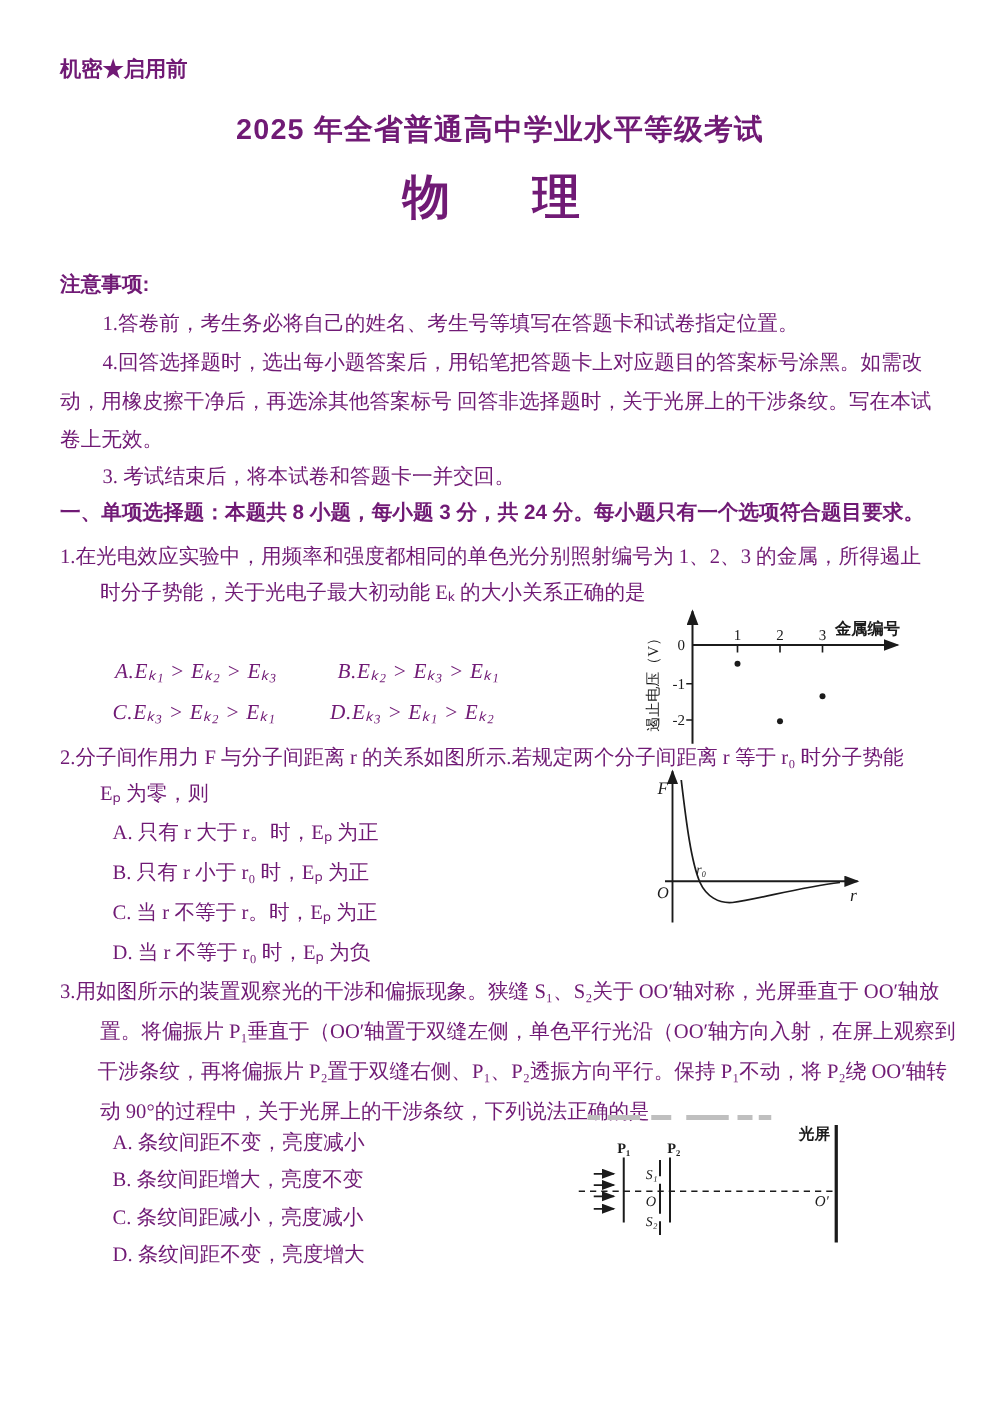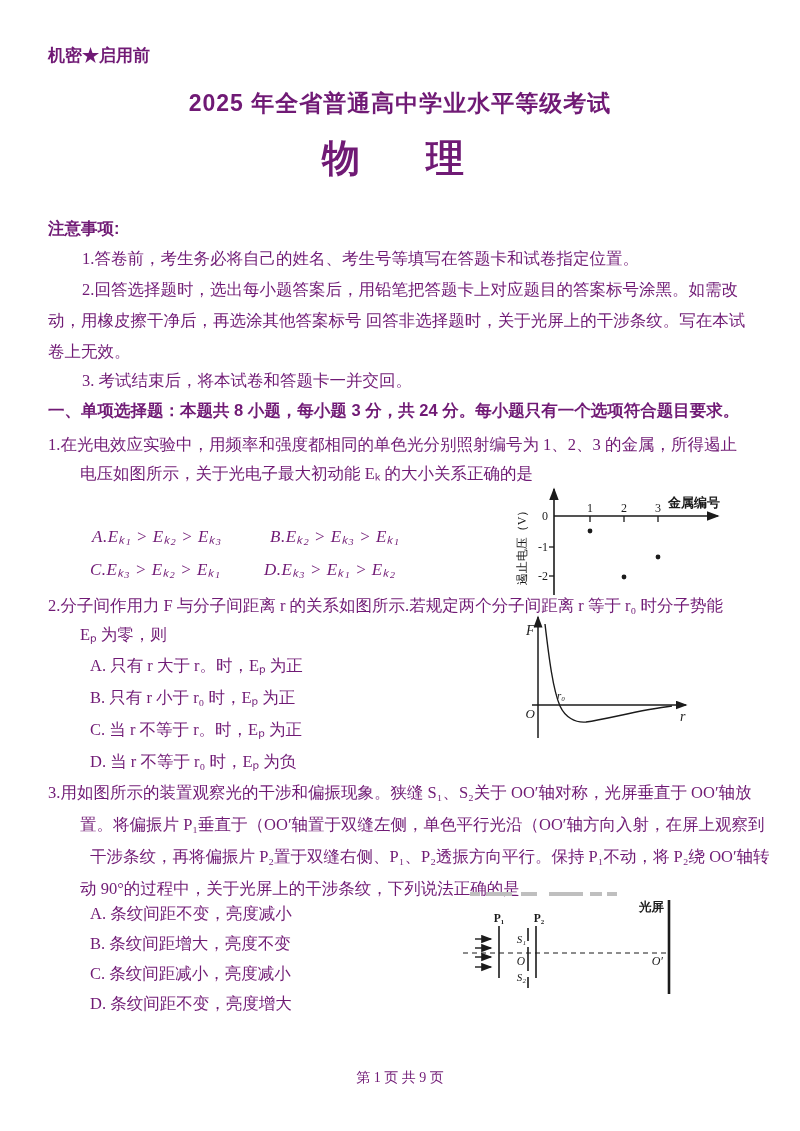--- a/index.html
+++ b/index.html
@@ -25,29 +25,29 @@
 <body>
 
 <div class="page">
 
   <div class="t h banner" style="left:48px; top:46px;">机密★启用前</div>
   <div class="t h examtitle center" style="top:90px;">2025 年全省普通高中学业水平等级考试</div>
   <div class="t h subject center" style="top:136px;">物　理</div>
 
   <div class="t h" style="left:48px; top:219px;">注意事项:</div>
   <div class="t" style="left:82px; top:249px;">1.答卷前，考生务必将自己的姓名、考生号等填写在答题卡和试卷指定位置。</div>
-  <div class="t" style="left:82px; top:280px;">2.回答选择题时，选出每小题答案后，用铅笔把答题卡上对应题目的答案标号涂黑。如需改</div>
+  <div class="t" style="left:82px; top:280px;">4.回答选择题时，选出每小题答案后，用铅笔把答题卡上对应题目的答案标号涂黑。如需改</div>
   <div class="t" style="left:48px; top:311px;">动，用橡皮擦干净后，再选涂其他答案标号 回答非选择题时，关于光屏上的干涉条纹。写在本试</div>
   <div class="t" style="left:48px; top:342px;">卷上无效。</div>
   <div class="t" style="left:82px; top:371px;">3. 考试结束后，将本试卷和答题卡一并交回。</div>
 
   <div class="t h" style="left:48px; top:401px; font-size:16.5px;">一、单项选择题：本题共 8 小题，每小题 3 分，共 24 分。每小题只有一个选项符合题目要求。</div>
 
   <div class="t" style="left:48px; top:435px;">1.在光电效应实验中，用频率和强度都相同的单色光分别照射编号为 1、2、3 的金属，所得遏止</div>
-  <div class="t" style="left:80px; top:464px;">电压如图所示，关于光电子最大初动能 Eₖ  的大小关系正确的是</div>
+  <div class="t" style="left:80px; top:464px;">时分子势能，关于光电子最大初动能 Eₖ  的大小关系正确的是</div>
 
   <div class="t opt-math" style="left:92px; top:527px;">A.Eₖ₁ &gt; Eₖ₂ &gt; Eₖ₃</div>
   <div class="t opt-math" style="left:270px; top:527px;">B.Eₖ₂ &gt; Eₖ₃ &gt; Eₖ₁</div>
   <div class="t opt-math" style="left:90px; top:560px;">C.Eₖ₃ &gt; Eₖ₂ &gt; Eₖ₁</div>
   <div class="t opt-math" style="left:264px; top:560px;">D.Eₖ₃ &gt; Eₖ₁ &gt; Eₖ₂</div>
 
   <svg style="left:512px; top:481px;" width="238" height="120" viewBox="0 0 238 120">
     <defs>
       <marker id="arr1" markerWidth="9" markerHeight="7" refX="7" refY="3" orient="auto">
         <path d="M0,0 L8,3 L0,6 z" fill="#1b1b1b"></path>
@@ -90,21 +90,21 @@
     <line x1="8" y1="95" x2="162" y2="95" stroke="#1b1b1b" stroke-width="1.5" marker-end="url(#arr2)"></line>
     <text x="2" y="25" font-size="14" class="svg-it">F</text>
     <text x="11" y="108" font-size="13" text-anchor="end" class="svg-it">O</text>
     <text x="33" y="89" font-size="11" class="svg-it">r₀</text>
     <text x="156" y="111" font-size="14" class="svg-it">r</text>
     <path d="M 21 14 C 25 48, 29 80, 36 96 C 41 107, 51 113, 62 112 C 84 109, 115 100, 148 96" fill="none" stroke="#1b1b1b" stroke-width="1.4"></path>
   </svg>
 
   <div class="t" style="left:48px; top:783px;">3.用如图所示的装置观察光的干涉和偏振现象。狭缝 S₁、S₂关于 OO′轴对称，光屏垂直于 OO′轴放</div>
   <div class="t" style="left:80px; top:815px;">置。将偏振片 P₁垂直于（OO′轴置于双缝左侧，单色平行光沿（OO′轴方向入射，在屏上观察到</div>
-  <div class="t" style="left:78px; top:847px;margin-left:12px;">干涉条纹，再将偏振片 P₂置于双缝右侧、P₁、P₂透振方向平行。保持 P₁不动，将 P₂绕 OO′轴转</div>
+  <div class="t" style="left:78px; top:847px;">干涉条纹，再将偏振片 P₂置于双缝右侧、P₁、P₂透振方向平行。保持 P₁不动，将 P₂绕 OO′轴转</div>
   <div class="t" style="left:80px; top:879px;">动 90°的过程中，关于光屏上的干涉条纹，下列说法正确的是</div>
   <div class="t" style="left:90px; top:904px;">A. 条纹间距不变，亮度减小</div>
   <div class="t" style="left:90px; top:934px;">B. 条纹间距增大，亮度不变</div>
   <div class="t" style="left:90px; top:964px;">C. 条纹间距减小，亮度减小</div>
   <div class="t" style="left:90px; top:994px;">D. 条纹间距不变，亮度增大</div>
 
   <svg style="left:455px; top:888px;" width="336" height="118" viewBox="0 0 336 118">
     <defs>
       <marker id="arr3" markerWidth="9" markerHeight="7" refX="7" refY="3" orient="auto">
         <path d="M0,0 L8,3 L0,6 z" fill="#1b1b1b"></path>
@@ -124,15 +124,14 @@
     <line x1="214" y1="12" x2="214" y2="106" stroke="#1b1b1b" stroke-width="2.6"></line>
     <text x="44" y="34" font-size="11.5" text-anchor="middle" class="svg-cjk">P₁</text>
     <text x="84" y="34" font-size="11.5" text-anchor="middle" class="svg-cjk">P₂</text>
     <text x="71" y="55" font-size="11" text-anchor="end" class="svg-it">S₁</text>
     <text x="71" y="93" font-size="11" text-anchor="end" class="svg-it">S₂</text>
     <text x="70" y="77" font-size="11.5" text-anchor="end" class="svg-it">O</text>
     <text x="208" y="77" font-size="12" text-anchor="end" class="svg-it">O′</text>
     <text x="209" y="23" font-size="12.5" text-anchor="end" class="svg-cjk">光屏</text>
   </svg>
 
-  <div class="t footer center" style="top:1070px;">第 1 页 共 9 页</div>
 
 </div>
 
 </body></html>

